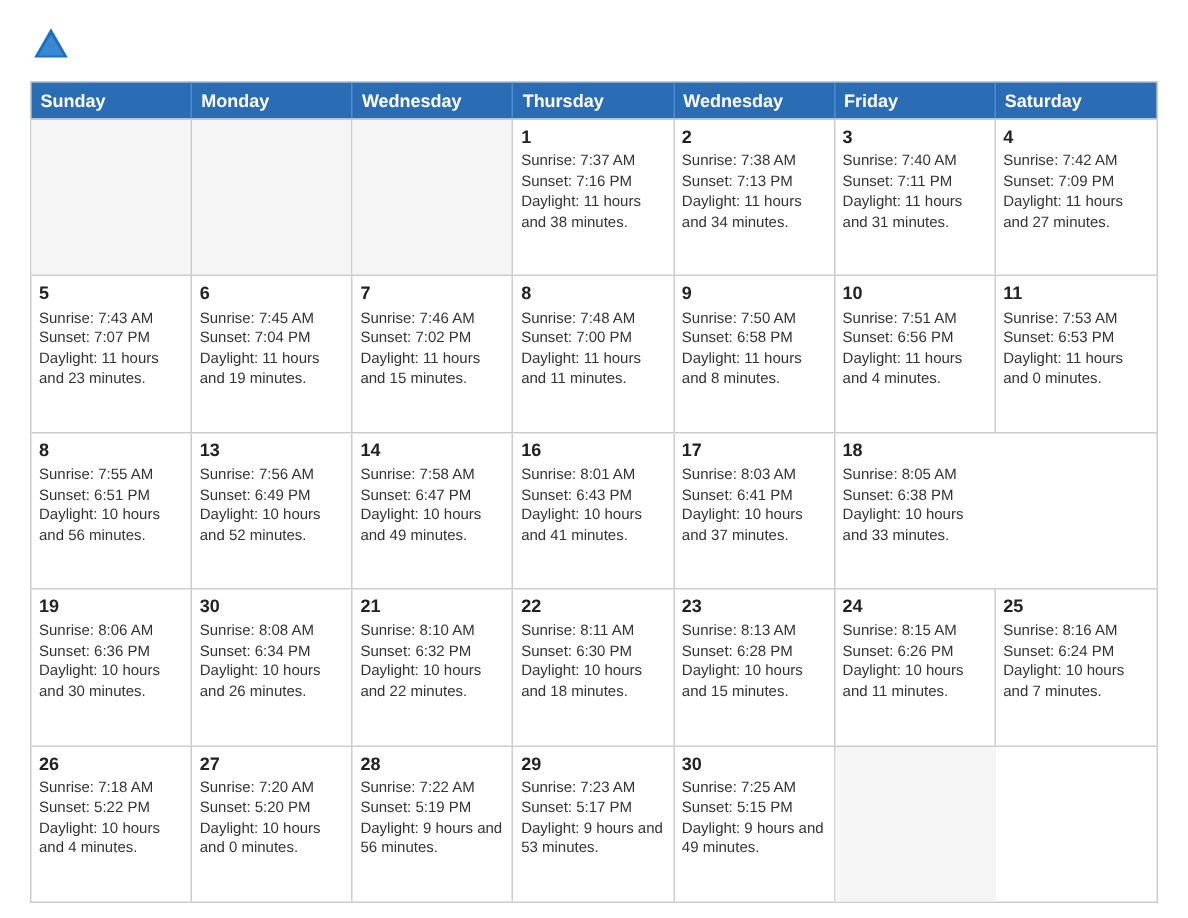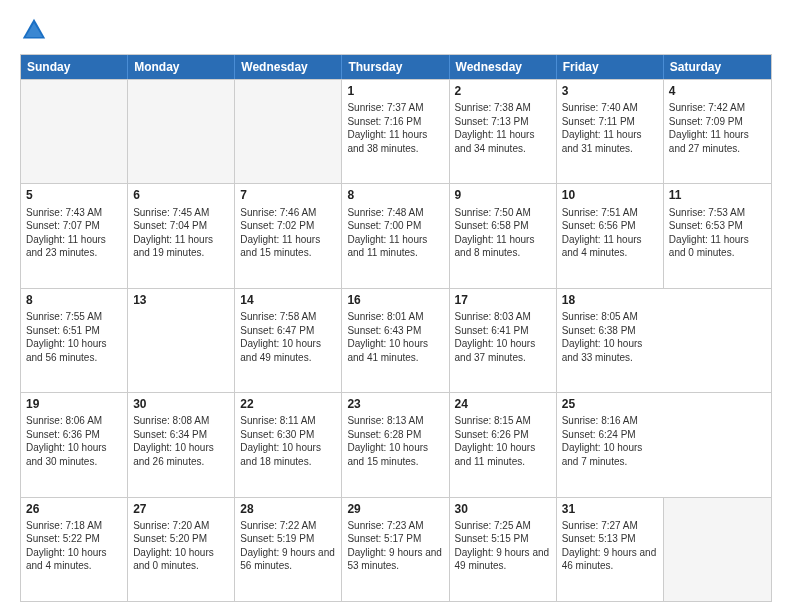--- a/index.html
+++ b/index.html
@@ -191,20 +191,21 @@
             <div class="day-info">Sunrise: 7:53 AM<br>Sunset: 6:53 PM<br>Daylight: 11 hours and 0 minutes.</div>
           </div>
         </div>
         <div class="cal-row">
           <div class="cal-cell">
             <span class="day-num">8</span>
             <div class="day-info">Sunrise: 7:55 AM<br>Sunset: 6:51 PM<br>Daylight: 10 hours and 56 minutes.</div>
           </div>
           <div class="cal-cell">
             <span class="day-num">13</span>
+            <div class="day-info">Sunrise: 7:56 AM<br>Sunset: 6:49 PM<br>Daylight: 10 hours and 52 minutes.</div>
           </div>
           <div class="cal-cell">
             <span class="day-num">14</span>
             <div class="day-info">Sunrise: 7:58 AM<br>Sunset: 6:47 PM<br>Daylight: 10 hours and 49 minutes.</div>
           </div>
           <div class="cal-cell">
             <span class="day-num">16</span>
             <div class="day-info">Sunrise: 8:01 AM<br>Sunset: 6:43 PM<br>Daylight: 10 hours and 41 minutes.</div>
           </div>
           <div class="cal-cell">
@@ -219,20 +220,24 @@
         <div class="cal-row">
           <div class="cal-cell">
             <span class="day-num">19</span>
             <div class="day-info">Sunrise: 8:06 AM<br>Sunset: 6:36 PM<br>Daylight: 10 hours and 30 minutes.</div>
           </div>
           <div class="cal-cell">
             <span class="day-num">30</span>
             <div class="day-info">Sunrise: 8:08 AM<br>Sunset: 6:34 PM<br>Daylight: 10 hours and 26 minutes.</div>
           </div>
           <div class="cal-cell">
+            <span class="day-num">21</span>
+            <div class="day-info">Sunrise: 8:10 AM<br>Sunset: 6:32 PM<br>Daylight: 10 hours and 22 minutes.</div>
+          </div>
+          <div class="cal-cell">
             <span class="day-num">22</span>
             <div class="day-info">Sunrise: 8:11 AM<br>Sunset: 6:30 PM<br>Daylight: 10 hours and 18 minutes.</div>
           </div>
           <div class="cal-cell">
             <span class="day-num">23</span>
             <div class="day-info">Sunrise: 8:13 AM<br>Sunset: 6:28 PM<br>Daylight: 10 hours and 15 minutes.</div>
           </div>
           <div class="cal-cell">
             <span class="day-num">24</span>
             <div class="day-info">Sunrise: 8:15 AM<br>Sunset: 6:26 PM<br>Daylight: 10 hours and 11 minutes.</div>
@@ -255,22 +260,18 @@
             <span class="day-num">28</span>
             <div class="day-info">Sunrise: 7:22 AM<br>Sunset: 5:19 PM<br>Daylight: 9 hours and 56 minutes.</div>
           </div>
           <div class="cal-cell">
             <span class="day-num">29</span>
             <div class="day-info">Sunrise: 7:23 AM<br>Sunset: 5:17 PM<br>Daylight: 9 hours and 53 minutes.</div>
           </div>
           <div class="cal-cell">
             <span class="day-num">30</span>
             <div class="day-info">Sunrise: 7:25 AM<br>Sunset: 5:15 PM<br>Daylight: 9 hours and 49 minutes.</div>
-          </div>
-          <div class="cal-cell">
-            <span class="day-num">31</span>
-            <div class="day-info">Sunrise: 7:27 AM<br>Sunset: 5:13 PM<br>Daylight: 9 hours and 46 minutes.</div>
           </div>
           <div class="cal-cell empty"></div>
         </div>
       </div>
   </div>
 </div>
 
 </body></html>

